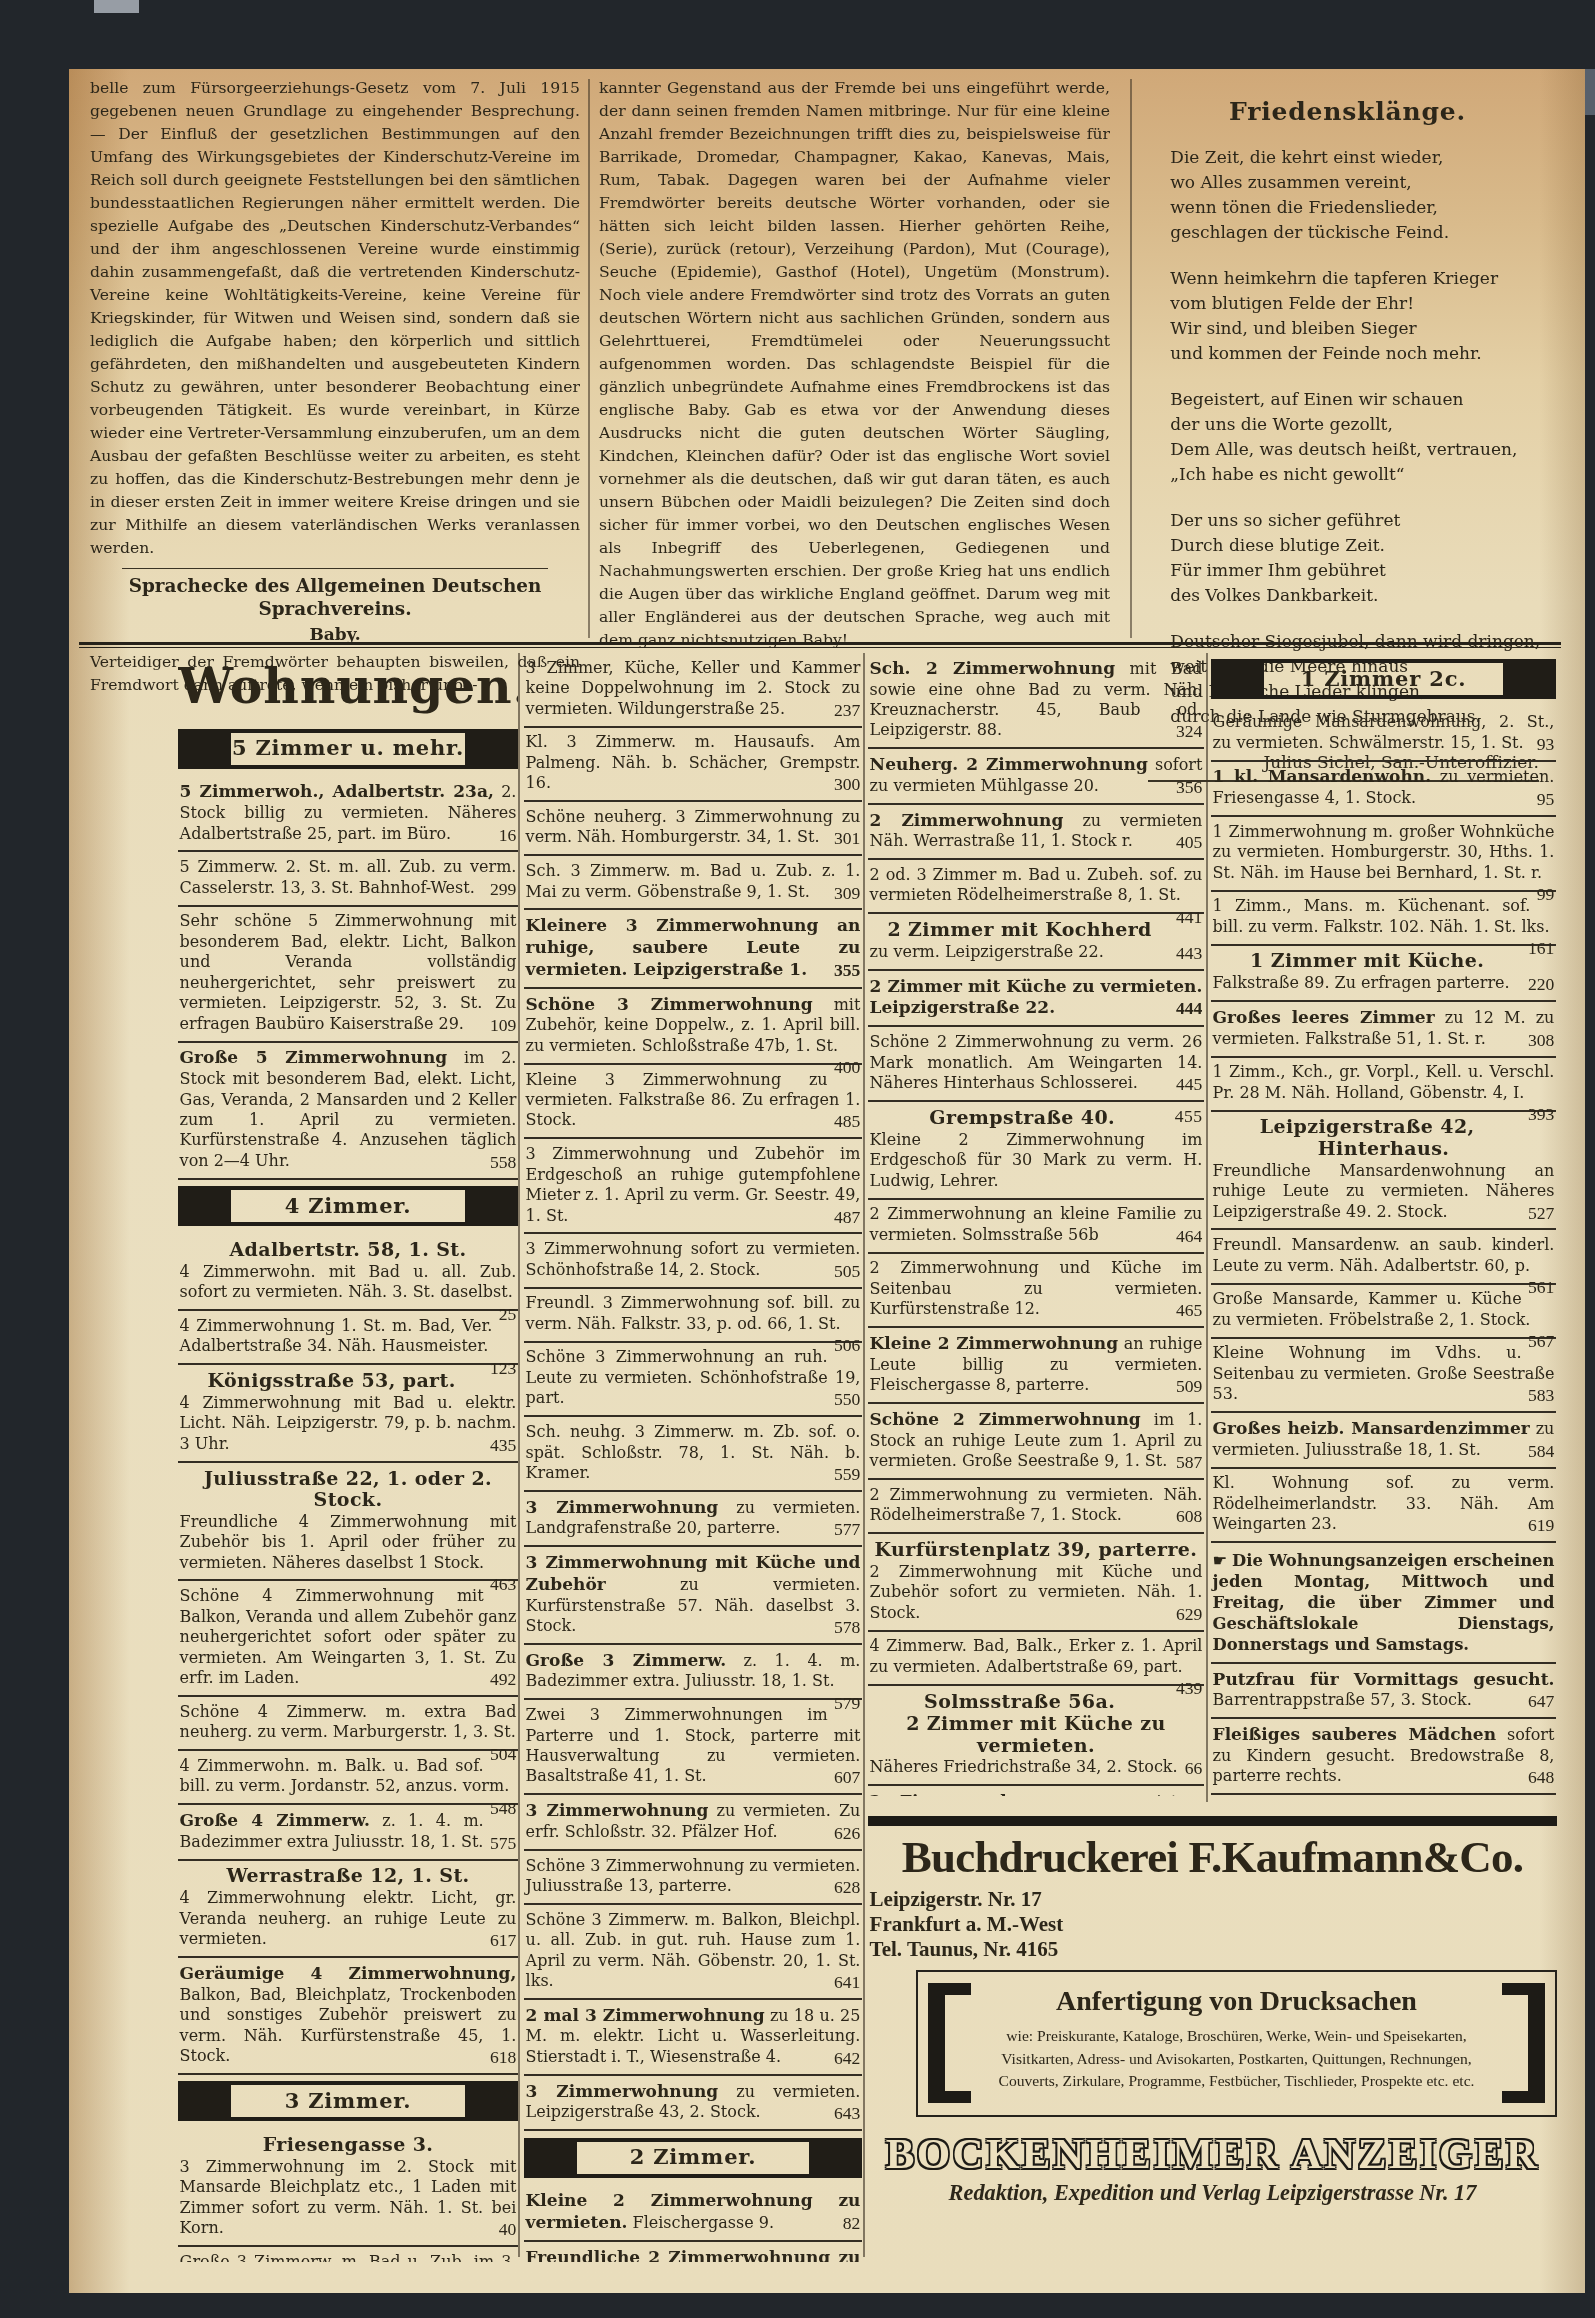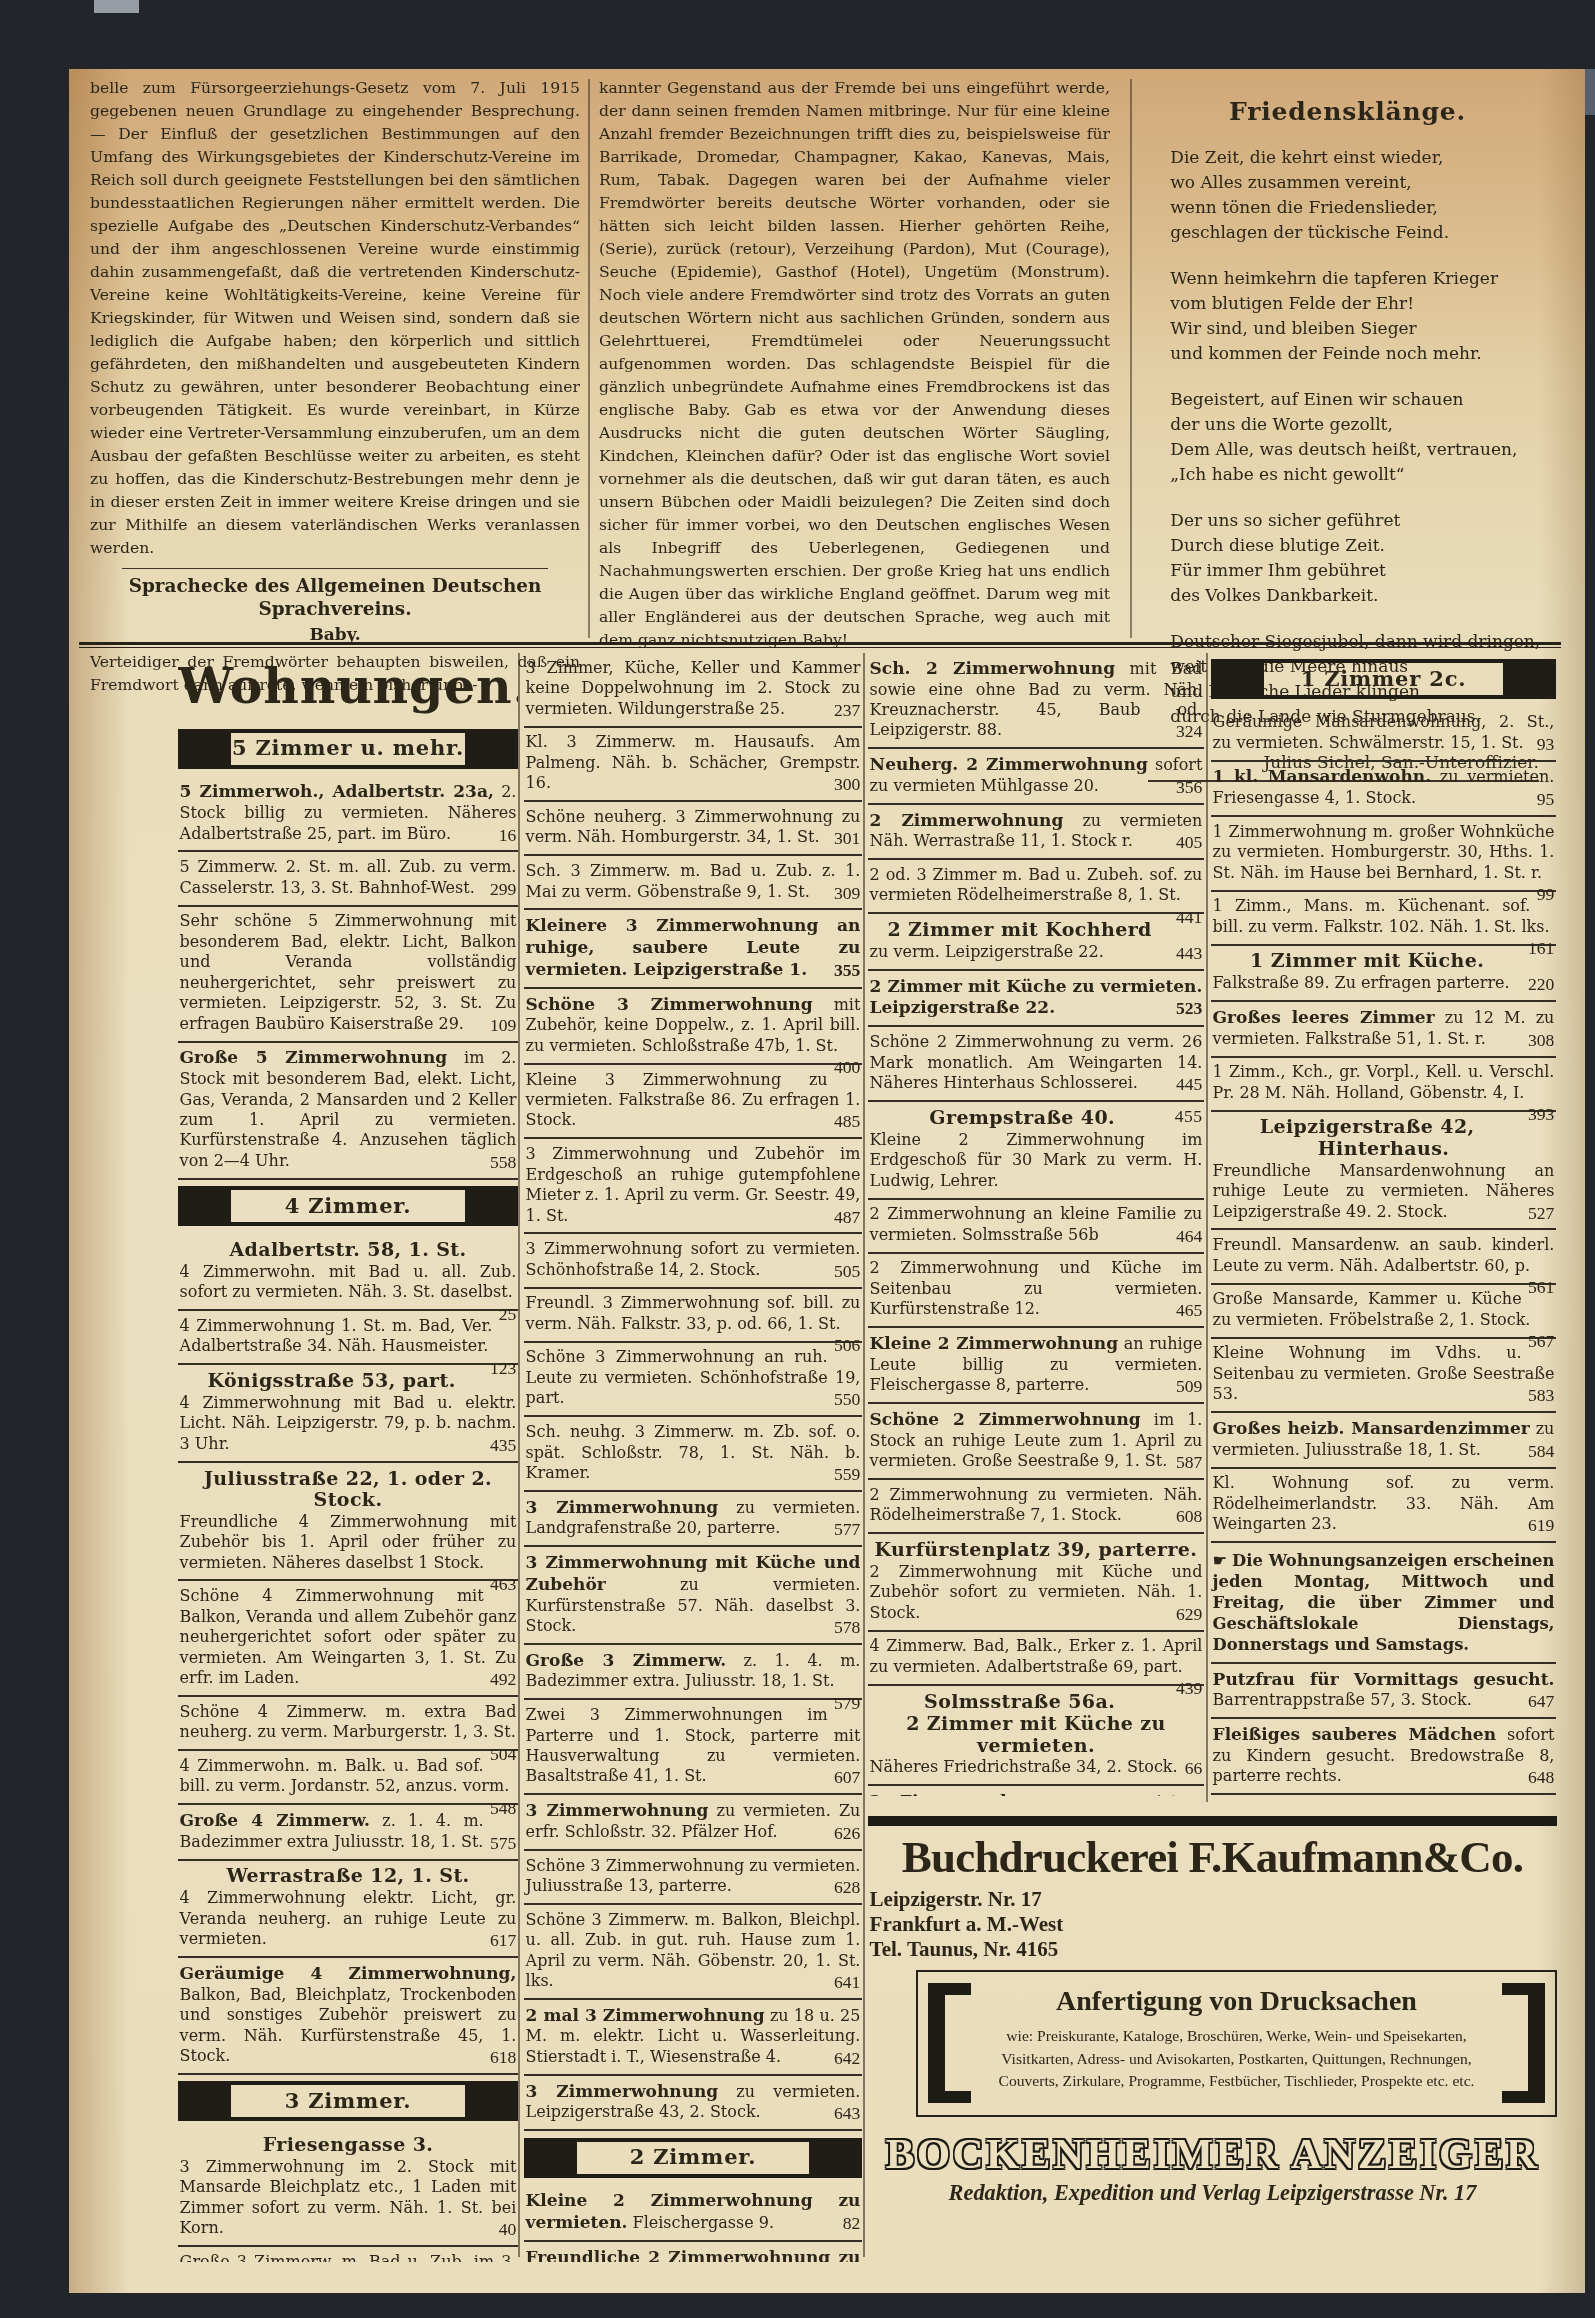--- a/index.html
+++ b/index.html
@@ -290,21 +290,21 @@
           <p><span class="lead">2 Zimmerwohnung</span> <span>zu vermieten Näh. Werrastraße 11, 1. Stock r.</span><span class="num">405</span></p>
         </div>
         <div class="ad">
           <p><span>2 od. 3 Zimmer m. Bad u. Zubeh. sof. zu vermieten Rödelheimerstraße 8, 1. St.</span><span class="num">441</span></p>
         </div>
         <div class="ad">
           <div class="ad-head"><span>2 Zimmer mit Kochherd</span></div>
           <p><span>zu verm. Leipzigerstraße 22.</span><span class="num">443</span></p>
         </div>
         <div class="ad allbold">
-          <p><span>2 Zimmer mit Küche zu vermieten. Leipzigerstraße 22.</span><span class="num">523</span></p>
+          <p><span>2 Zimmer mit Küche zu vermieten. Leipzigerstraße 22.</span><span class="num">444</span></p>
         </div>
         <div class="ad">
           <p><span>Schöne 2 Zimmerwohnung zu verm. 26 Mark monatlich. Am Weingarten 14. Näheres Hinterhaus Schlosserei.</span><span class="num">445</span></p>
         </div>
         <div class="ad">
           <div class="ad-head"><span>Grempstraße 40.</span><span class="headnum">455</span></div>
           <p><span>Kleine 2 Zimmerwohnung im Erdgeschoß für 30 Mark zu verm. H. Ludwig, Lehrer.</span></p>
         </div>
         <div class="ad">
           <p><span>2 Zimmerwohnung an kleine Familie zu vermieten. Solmsstraße 56b</span><span class="num">464</span></p>

